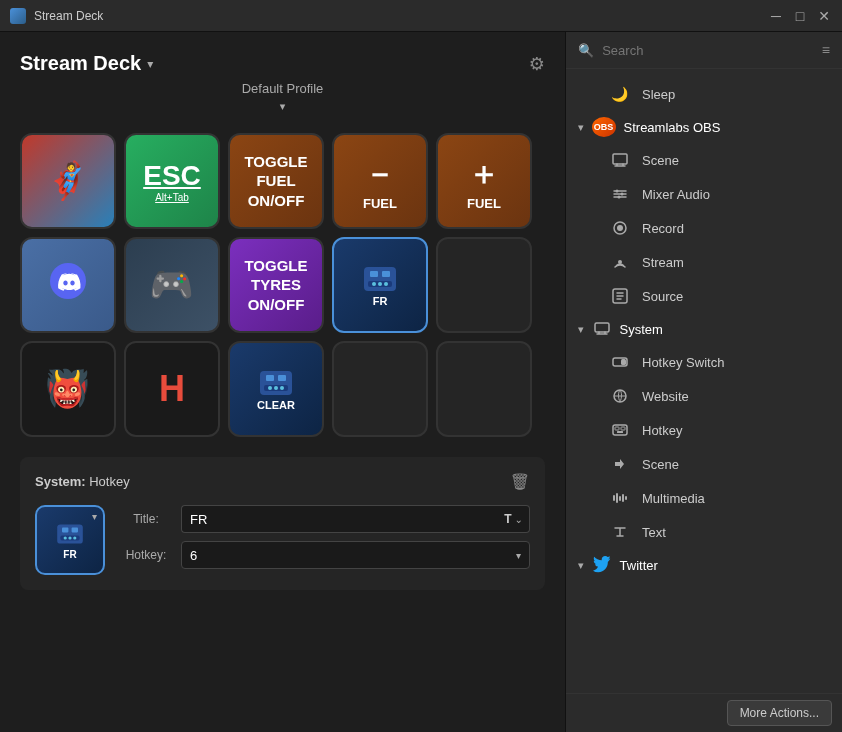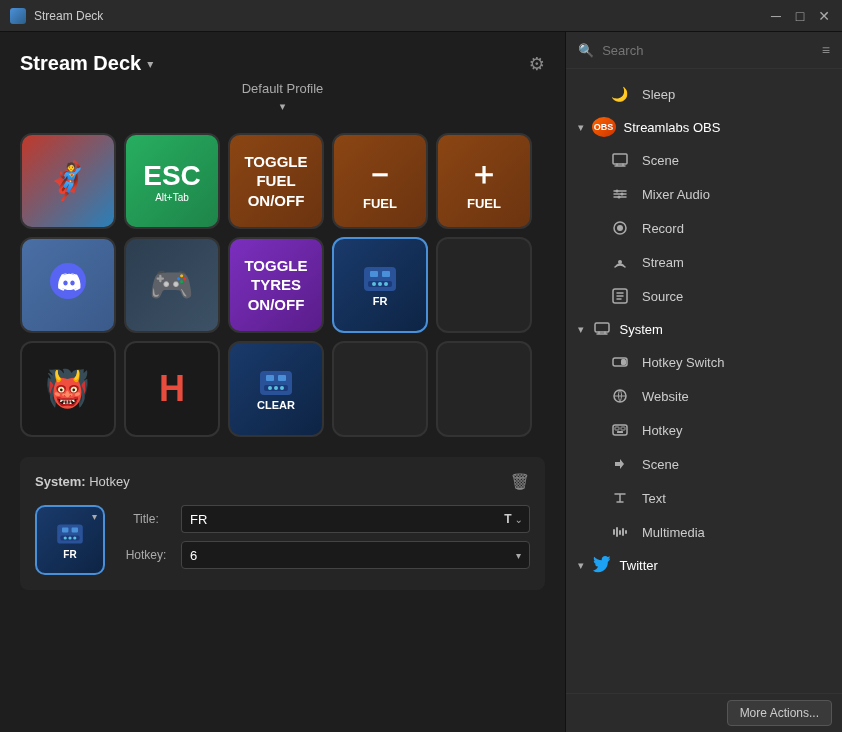--- a/index.html
+++ b/index.html
@@ -154,20 +154,21 @@
       justify-content: center;
       font-size: 36px;
     }
 
     .btn-esc {
       background: linear-gradient(135deg, #27ae60, #1e8449);
     }
     .btn-esc-text {
       color: #fff;
       text-align: center;
+      text-decoration: underline;
     }
     .btn-esc-main {
       font-size: 28px;
       font-weight: bold;
       display: block;
     }
     .btn-esc-sub {
       font-size: 10px;
       display: block;
     }
@@ -781,39 +782,39 @@
           <svg width="16" height="16" viewBox="0 0 16 16">
               <path d="M12 8l-4-5v3H3v4h5v3l4-5z" fill="#aaa"></path>
             </svg>
         </div>
         <span class="sidebar-item-label">Scene</span>
       </div>
 
       <div class="sidebar-item">
         <div class="sidebar-item-icon">
           <svg width="16" height="16" viewBox="0 0 16 16">
-              <path d="M3 4h10M8 4v8M5 12h6" stroke="#aaa" stroke-width="1.5" stroke-linecap="round" fill="none"></path>
-            </svg>
-        </div>
-        <span class="sidebar-item-label">Text</span>
-      </div>
-
-      <div class="sidebar-item">
-        <div class="sidebar-item-icon">
-          <svg width="16" height="16" viewBox="0 0 16 16">
               <rect x="1" y="5" width="2" height="6" rx="1" fill="#aaa"></rect>
               <rect x="4" y="3" width="2" height="10" rx="1" fill="#aaa"></rect>
               <rect x="7" y="6" width="2" height="5" rx="1" fill="#aaa"></rect>
               <rect x="10" y="4" width="2" height="8" rx="1" fill="#aaa"></rect>
               <rect x="13" y="6" width="2" height="4" rx="1" fill="#aaa"></rect>
             </svg>
         </div>
         <span class="sidebar-item-label">Multimedia</span>
       </div>
 
+      <div class="sidebar-item">
+        <div class="sidebar-item-icon">
+          <svg width="16" height="16" viewBox="0 0 16 16">
+              <path d="M3 4h10M8 4v8M5 12h6" stroke="#aaa" stroke-width="1.5" stroke-linecap="round" fill="none"></path>
+            </svg>
+        </div>
+        <span class="sidebar-item-label">Text</span>
+      </div>
+
       <div class="sidebar-section-header">
         <span class="section-chevron">▾</span>
         <div class="sidebar-item-icon twitter-icon">
           <svg width="18" height="18" viewBox="0 0 24 24">
               <path d="M23 3a10.9 10.9 0 01-3.14 1.53A4.48 4.48 0 0022.43.36a9 9 0 01-2.88 1.1A4.52 4.52 0 0016.11 0c-2.5 0-4.52 2.02-4.52 4.52 0 .35.04.7.11 1.03C7.69 5.37 4.07 3.58 1.64.9a4.52 4.52 0 00-.61 2.27c0 1.57.8 2.95 2.01 3.76a4.5 4.5 0 01-2.05-.56v.06c0 2.19 1.56 4.02 3.63 4.43a4.53 4.53 0 01-2.04.08c.57 1.79 2.24 3.09 4.21 3.12A9.07 9.07 0 010 19.54a12.8 12.8 0 006.92 2.03c8.3 0 12.85-6.88 12.85-12.85 0-.2 0-.4-.02-.59A9.17 9.17 0 0023 3z" fill="#1da1f2"></path>
             </svg>
         </div>
         <span class="section-label">Twitter</span>
       </div>
 

